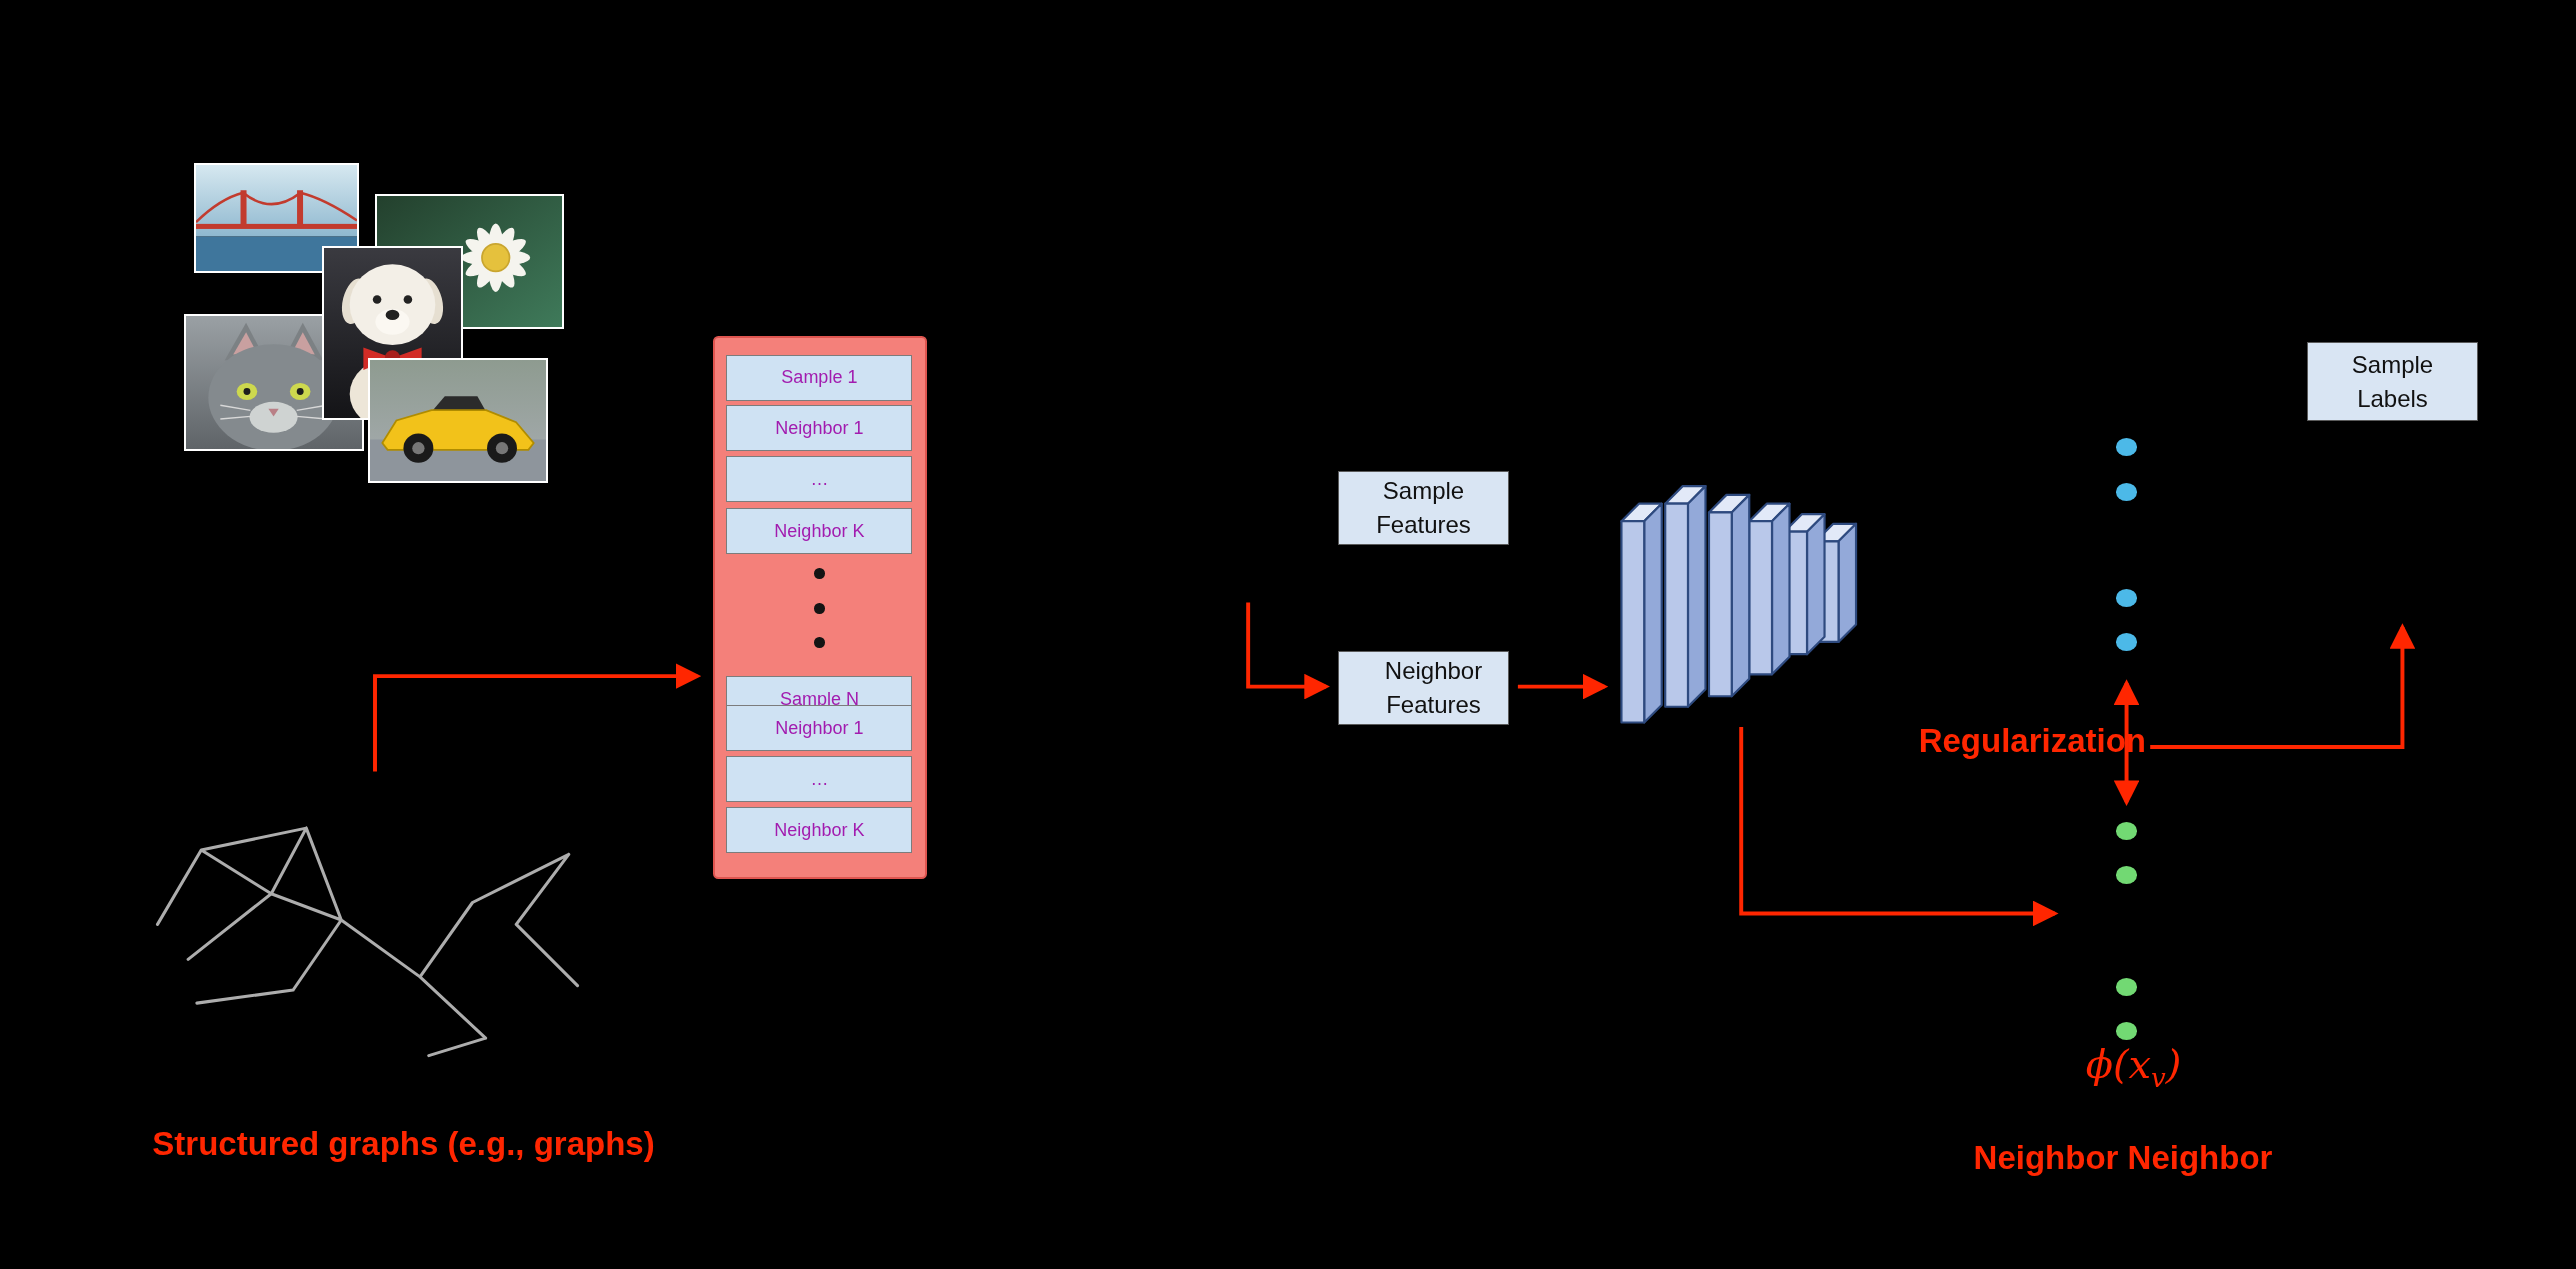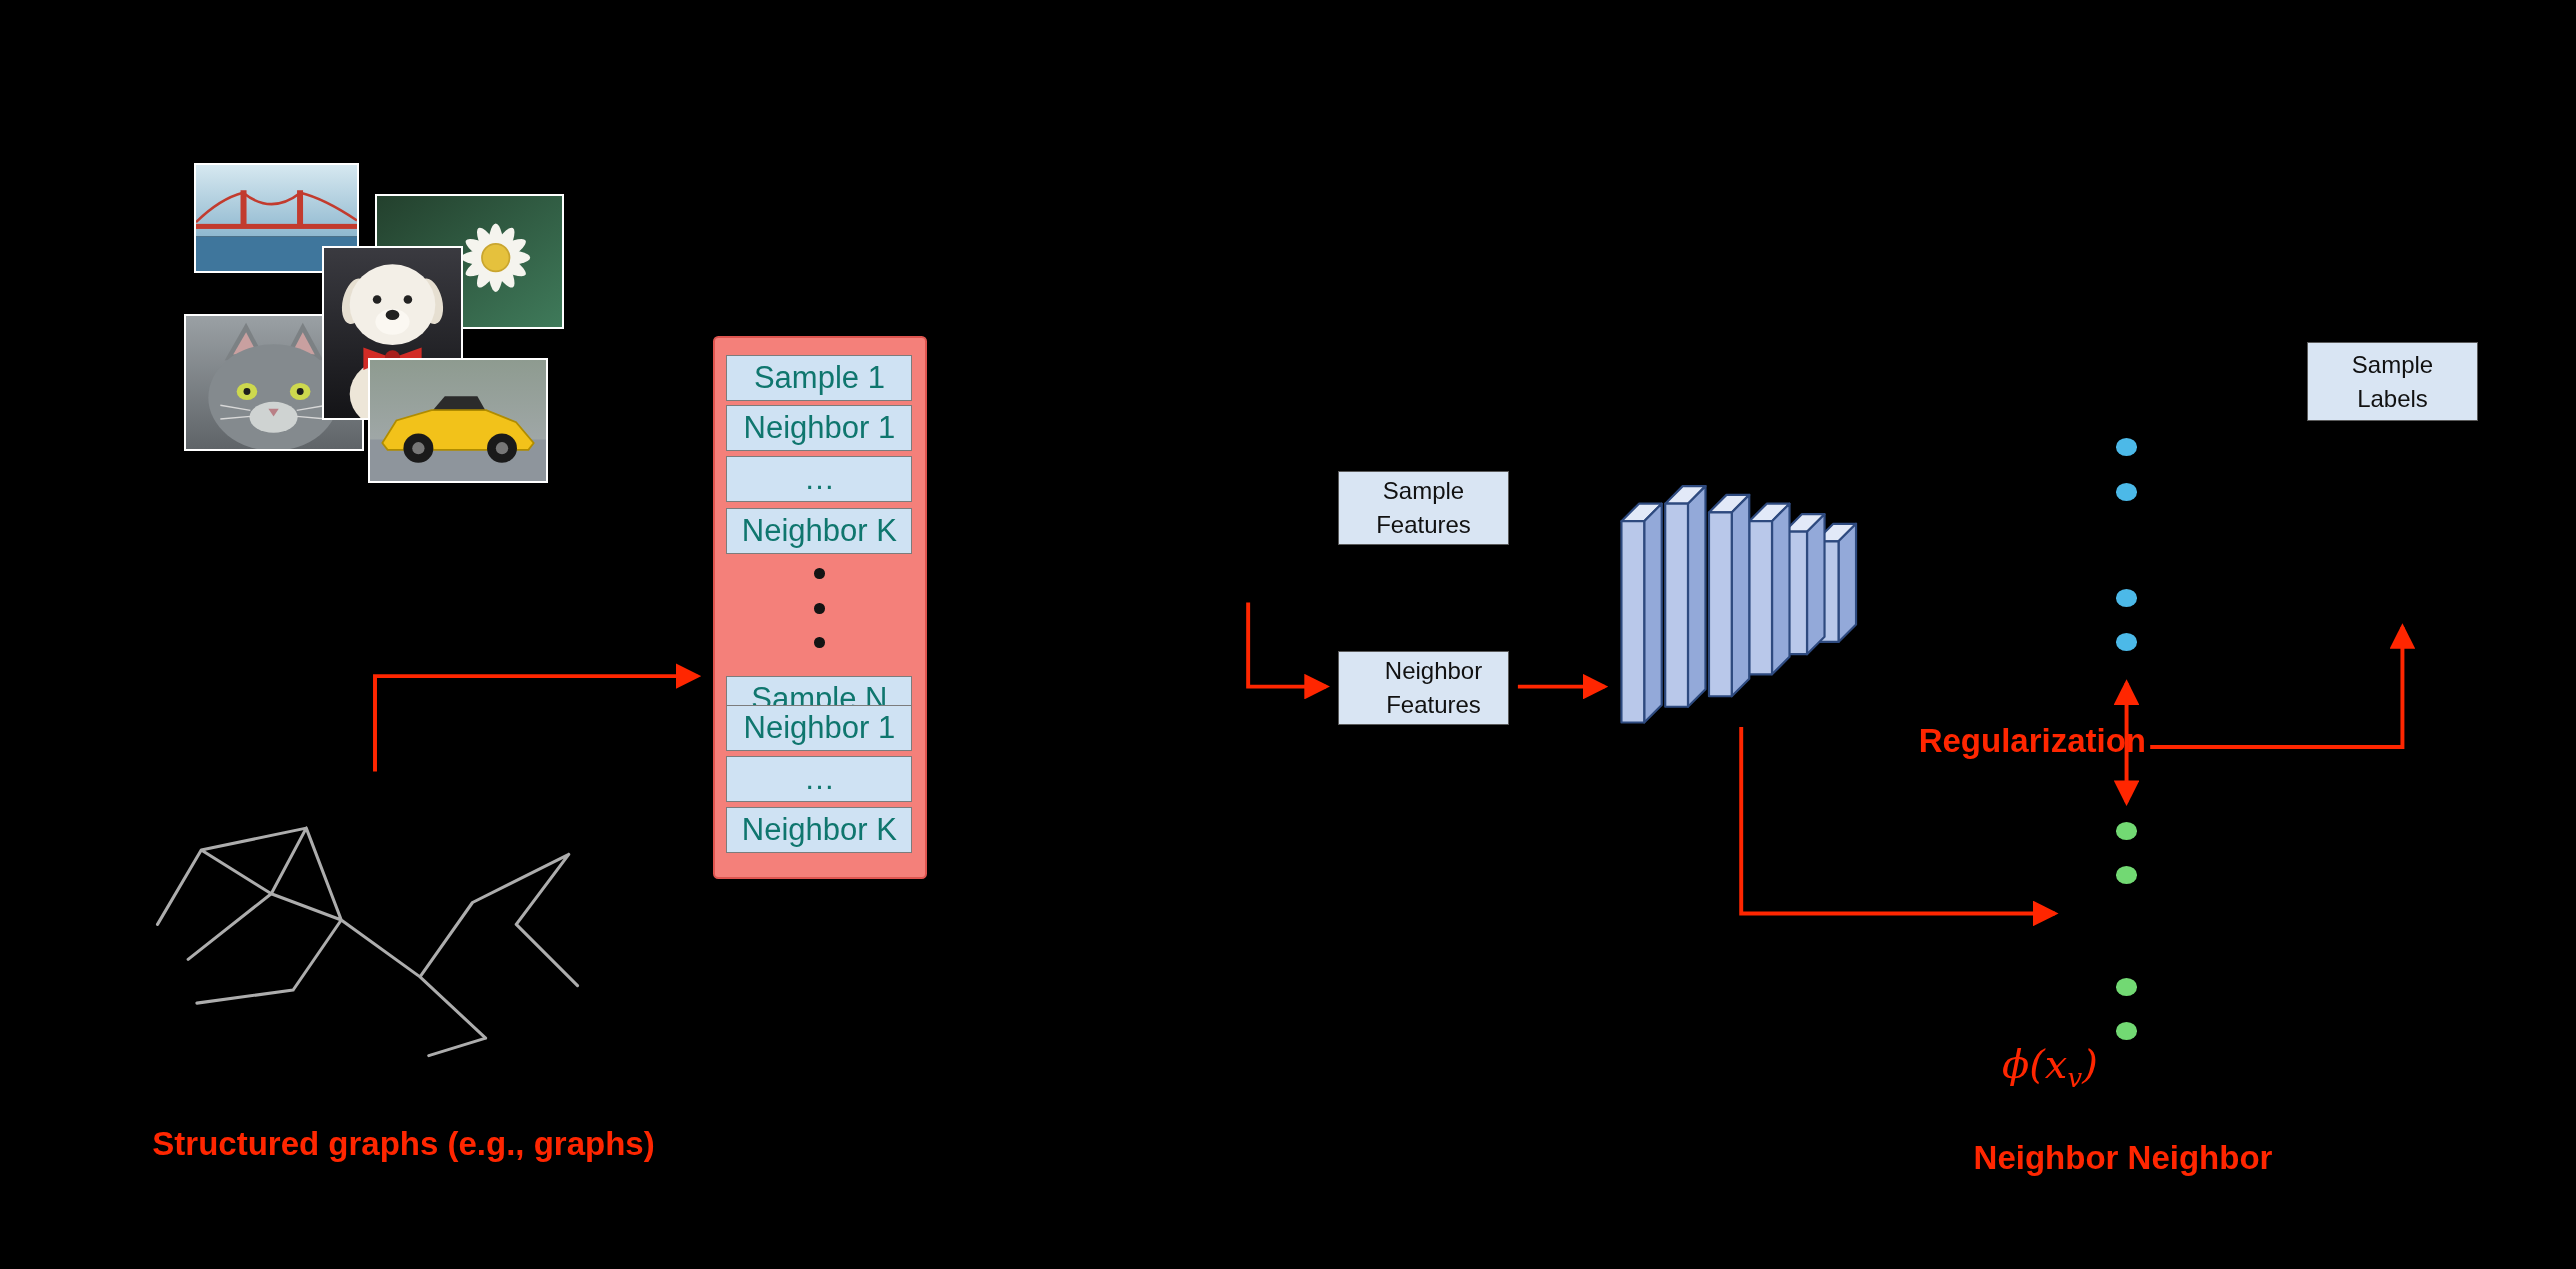--- a/index.html
+++ b/index.html
@@ -12,33 +12,33 @@
   .photo svg{display:block;width:100%;height:100%;}
   
   .batch-box{
     position:absolute;left:713px;top:336px;width:214px;height:543px;
     background:#f4807a;border:2.6px solid #df5550;border-radius:5.3px;box-sizing:border-box;
   }
   .brow{
     position:absolute;left:11.4px;width:186px;height:46px;
     background:#cfe2f3;border:1.8px solid #7c7c7c;box-sizing:border-box;
     display:flex;align-items:center;justify-content:center;
-    font-size:31px;color:#0f766e;
+    font-size:18px;color:#a21caf;
   }
   .vdot{position:absolute;left:99px;width:10.5px;height:10.5px;border-radius:50%;background:#141414;}
   
   .fbox{
     position:absolute;background:#d9e5f3;border:1.8px solid #5a5a5a;box-sizing:border-box;
     display:flex;flex-direction:column;align-items:center;justify-content:center;
     font-size:24px;line-height:34px;color:#111;text-align:center;
   }
   
   .rlabel{position:absolute;color:#ff2600;font-weight:bold;font-size:33px;text-align:center;}
   .phi{
-    position:absolute;color:#ff2600;font-size:40px;
+    position:absolute;color:#ff2600;font-size:40px;text-align:center;
     font-family:"DejaVu Serif",serif;font-style:italic;
   }
   .phi sub{font-size:26px;}
   
   .dot{position:absolute;width:21px;height:17.5px;border-radius:50%;}
   .dot.blue{background:#4cb9e8;}
   .dot.green{background:#72d973;}
   .overlay{position:absolute;left:0;top:0;}
 </style>
 </head>

